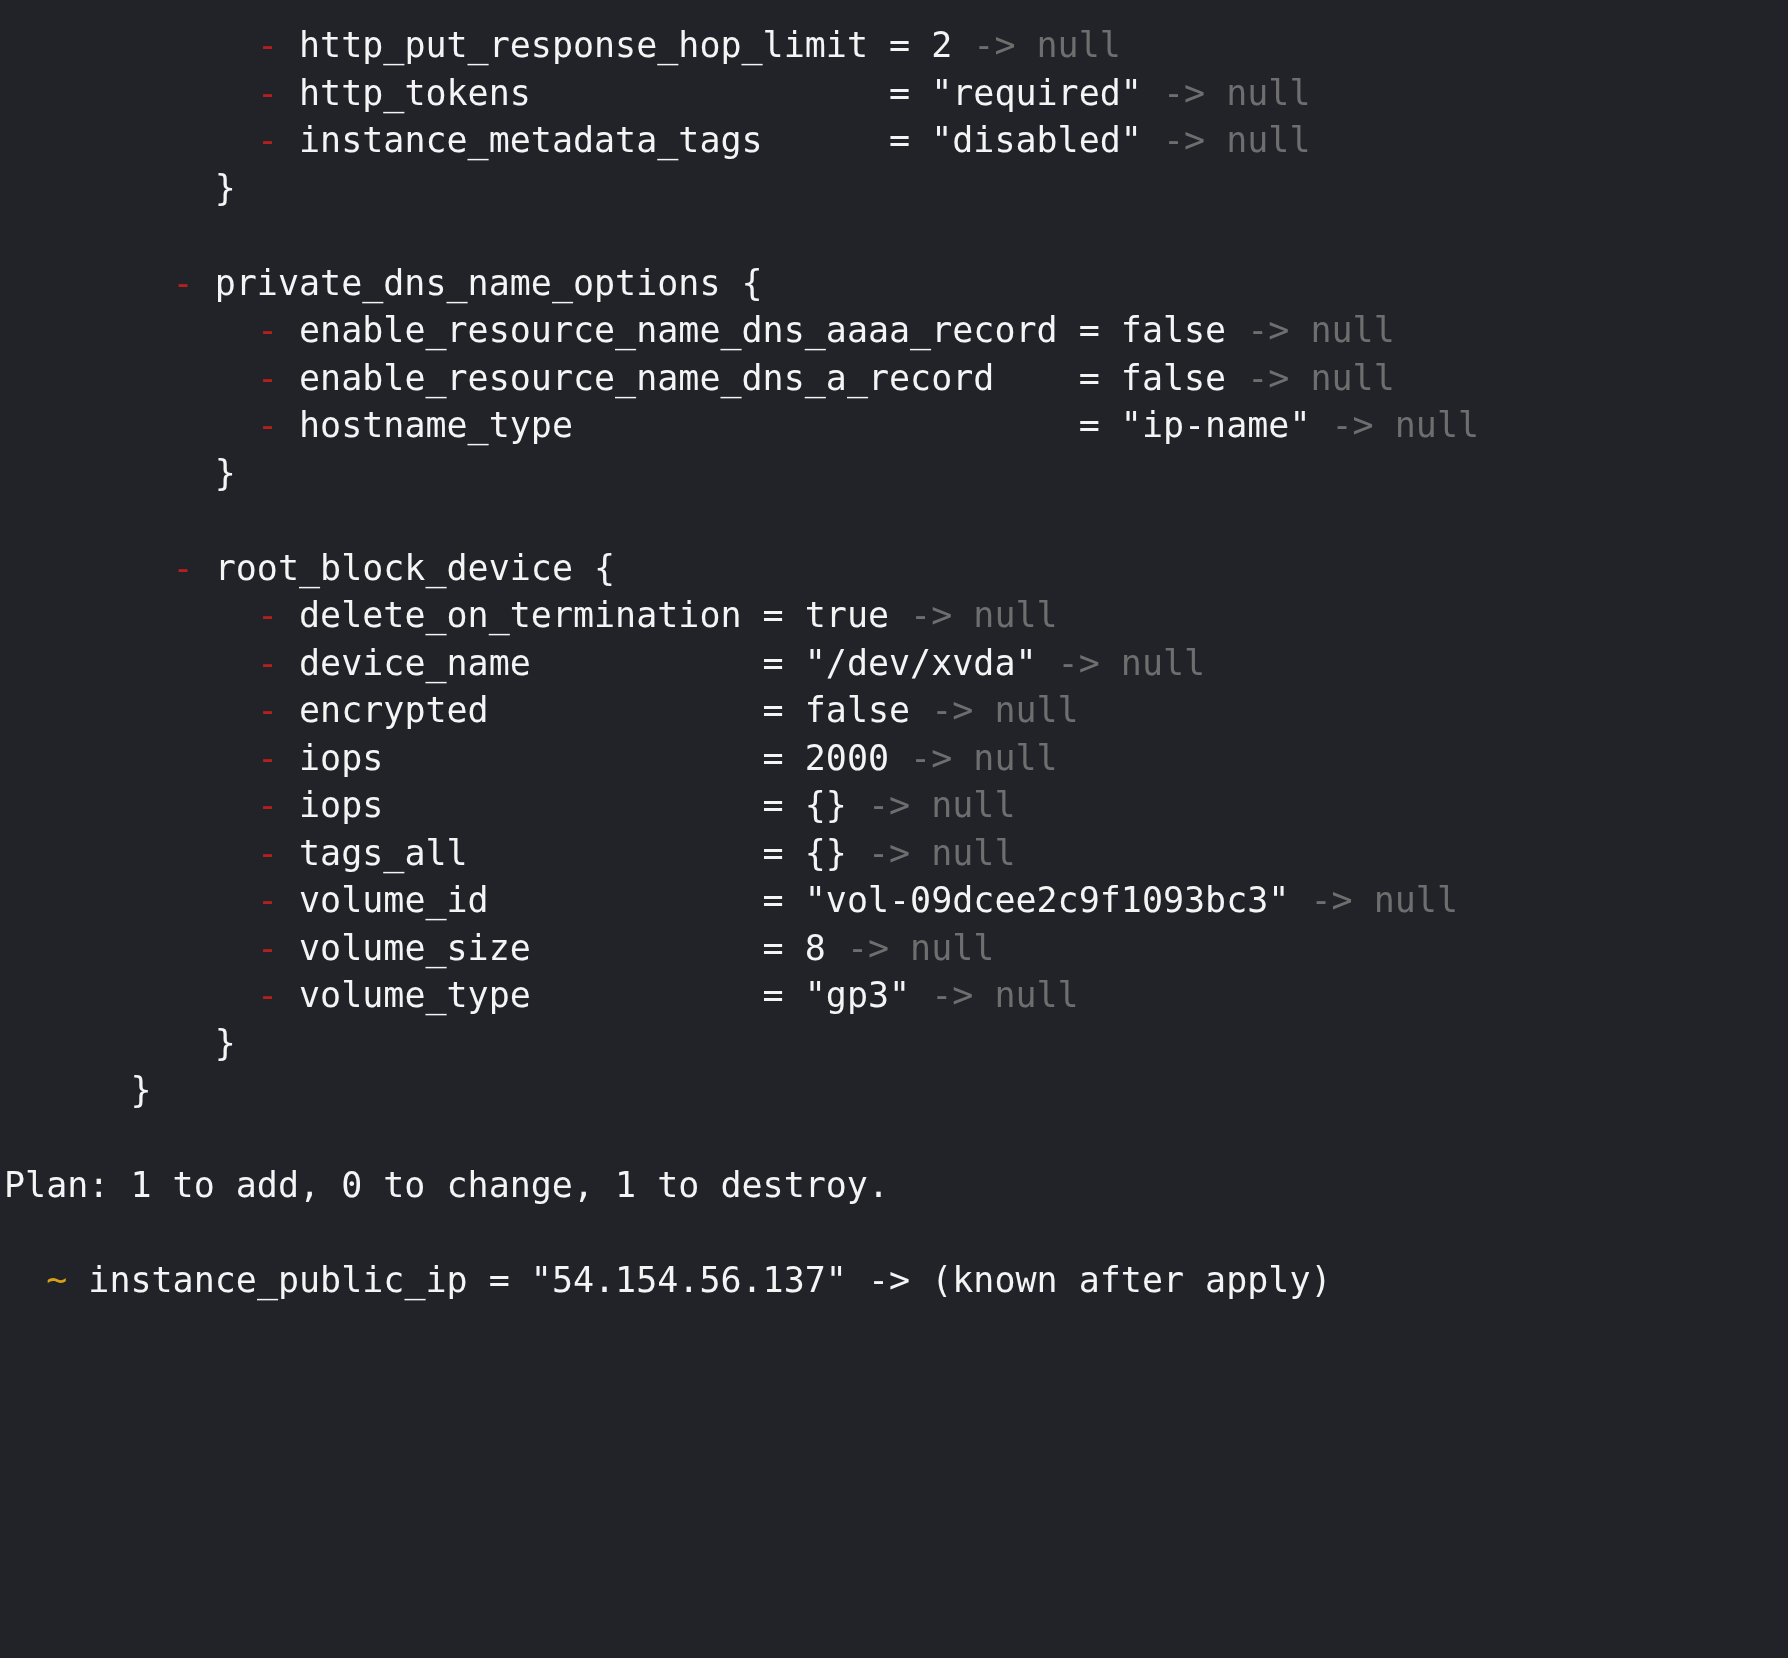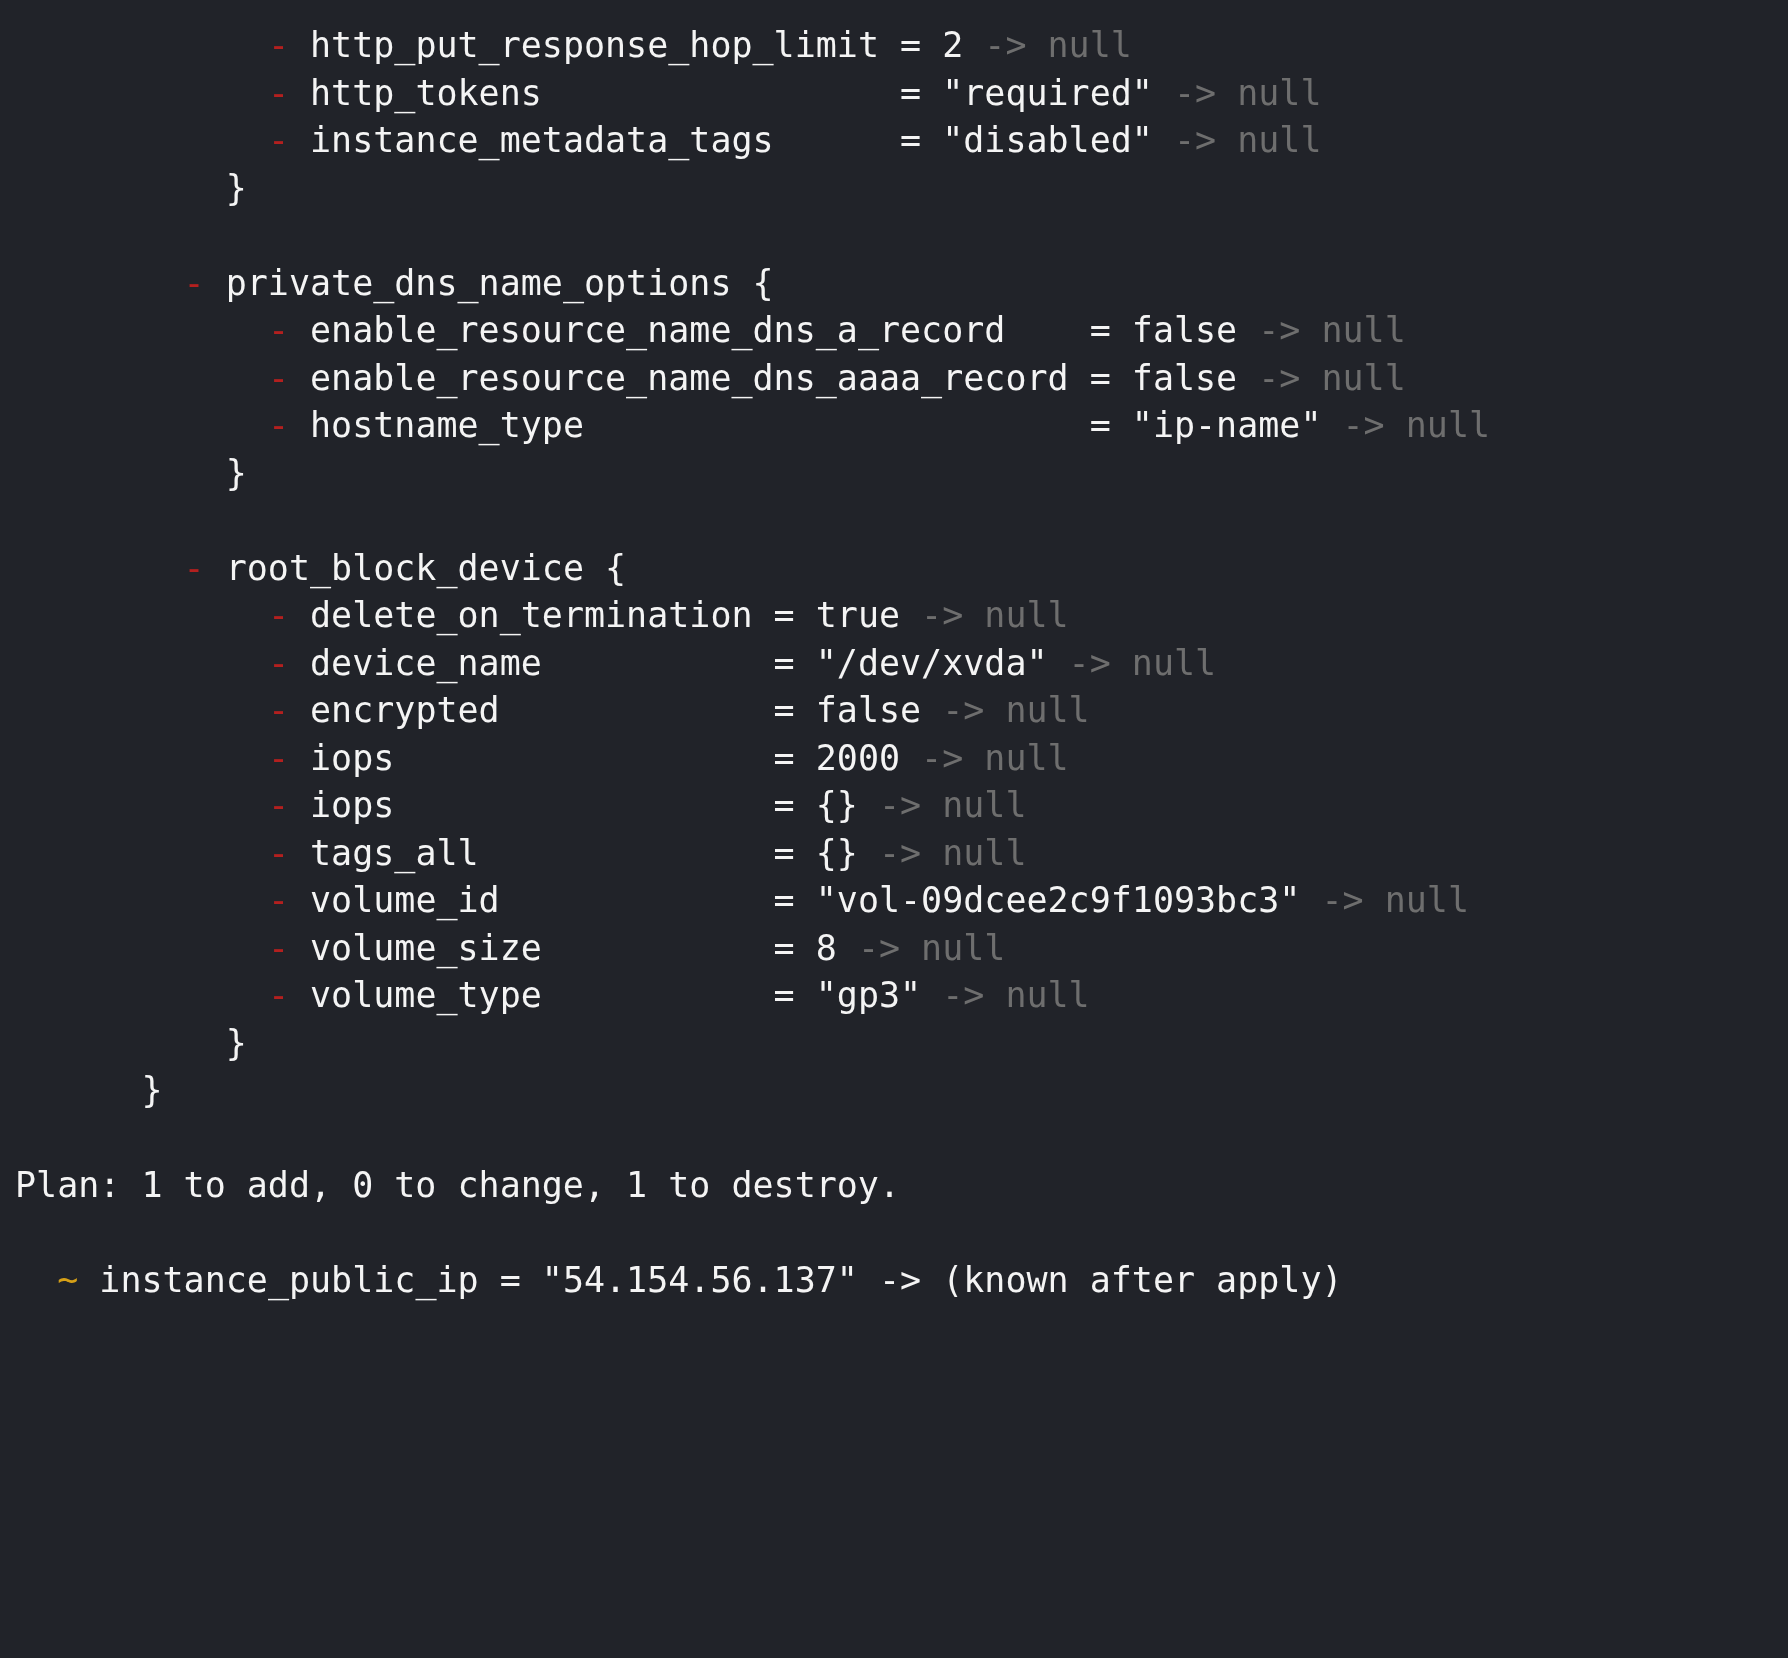--- a/index.html
+++ b/index.html
@@ -11,21 +11,21 @@
     width: 1788px;
     height: 1658px;
     overflow: hidden;
     font-family: "DejaVu Sans Mono", "Liberation Mono", monospace;
   }
   #terminal {
     width: 1432px;
     height: 1658px;
     background: #212329;
     box-sizing: border-box;
-    padding: 22px 0 0 15px;
+    padding: 22px 0 0 4px;
     position: relative;
   }
   .line {
     font-family: "DejaVu Sans Mono", "Liberation Mono", monospace;
     font-size: 35px;
     line-height: 47.5px;
     white-space: pre;
     color: #f4f4f4;
     letter-spacing: 0px;
     height: 47.5px;
@@ -41,22 +41,22 @@
 <body>
 
 <div id="terminal">
   <div id="lines-container">
       <div class="line"><span class="seg c-white">            </span><span class="seg c-red">-</span><span class="seg c-white"> http_put_response_hop_limit = 2 </span><span class="seg c-gray">-&gt; null</span></div>
       <div class="line"><span class="seg c-white">            </span><span class="seg c-red">-</span><span class="seg c-white"> http_tokens                 = "required" </span><span class="seg c-gray">-&gt; null</span></div>
       <div class="line"><span class="seg c-white">            </span><span class="seg c-red">-</span><span class="seg c-white"> instance_metadata_tags      = "disabled" </span><span class="seg c-gray">-&gt; null</span></div>
       <div class="line"><span class="seg c-white">          }</span></div>
       <div class="line blank">&nbsp;</div>
       <div class="line"><span class="seg c-white">        </span><span class="seg c-red">-</span><span class="seg c-white"> private_dns_name_options {</span></div>
+      <div class="line"><span class="seg c-white">            </span><span class="seg c-red">-</span><span class="seg c-white"> enable_resource_name_dns_aaaa_record = false </span><span class="seg c-gray">-&gt; null</span></div>
       <div class="line"><span class="seg c-white">            </span><span class="seg c-red">-</span><span class="seg c-white"> enable_resource_name_dns_a_record    = false </span><span class="seg c-gray">-&gt; null</span></div>
-      <div class="line"><span class="seg c-white">            </span><span class="seg c-red">-</span><span class="seg c-white"> enable_resource_name_dns_aaaa_record = false </span><span class="seg c-gray">-&gt; null</span></div>
       <div class="line"><span class="seg c-white">            </span><span class="seg c-red">-</span><span class="seg c-white"> hostname_type                        = "ip-name" </span><span class="seg c-gray">-&gt; null</span></div>
       <div class="line"><span class="seg c-white">          }</span></div>
       <div class="line blank">&nbsp;</div>
       <div class="line"><span class="seg c-white">        </span><span class="seg c-red">-</span><span class="seg c-white"> root_block_device {</span></div>
       <div class="line"><span class="seg c-white">            </span><span class="seg c-red">-</span><span class="seg c-white"> delete_on_termination = true </span><span class="seg c-gray">-&gt; null</span></div>
       <div class="line"><span class="seg c-white">            </span><span class="seg c-red">-</span><span class="seg c-white"> device_name           = "/dev/xvda" </span><span class="seg c-gray">-&gt; null</span></div>
       <div class="line"><span class="seg c-white">            </span><span class="seg c-red">-</span><span class="seg c-white"> encrypted             = false </span><span class="seg c-gray">-&gt; null</span></div>
       <div class="line"><span class="seg c-white">            </span><span class="seg c-red">-</span><span class="seg c-white"> iops                  = 2000 </span><span class="seg c-gray">-&gt; null</span></div>
       <div class="line"><span class="seg c-white">            </span><span class="seg c-red">-</span><span class="seg c-white"> iops                  = {} </span><span class="seg c-gray">-&gt; null</span></div>
       <div class="line"><span class="seg c-white">            </span><span class="seg c-red">-</span><span class="seg c-white"> tags_all              = {} </span><span class="seg c-gray">-&gt; null</span></div>

